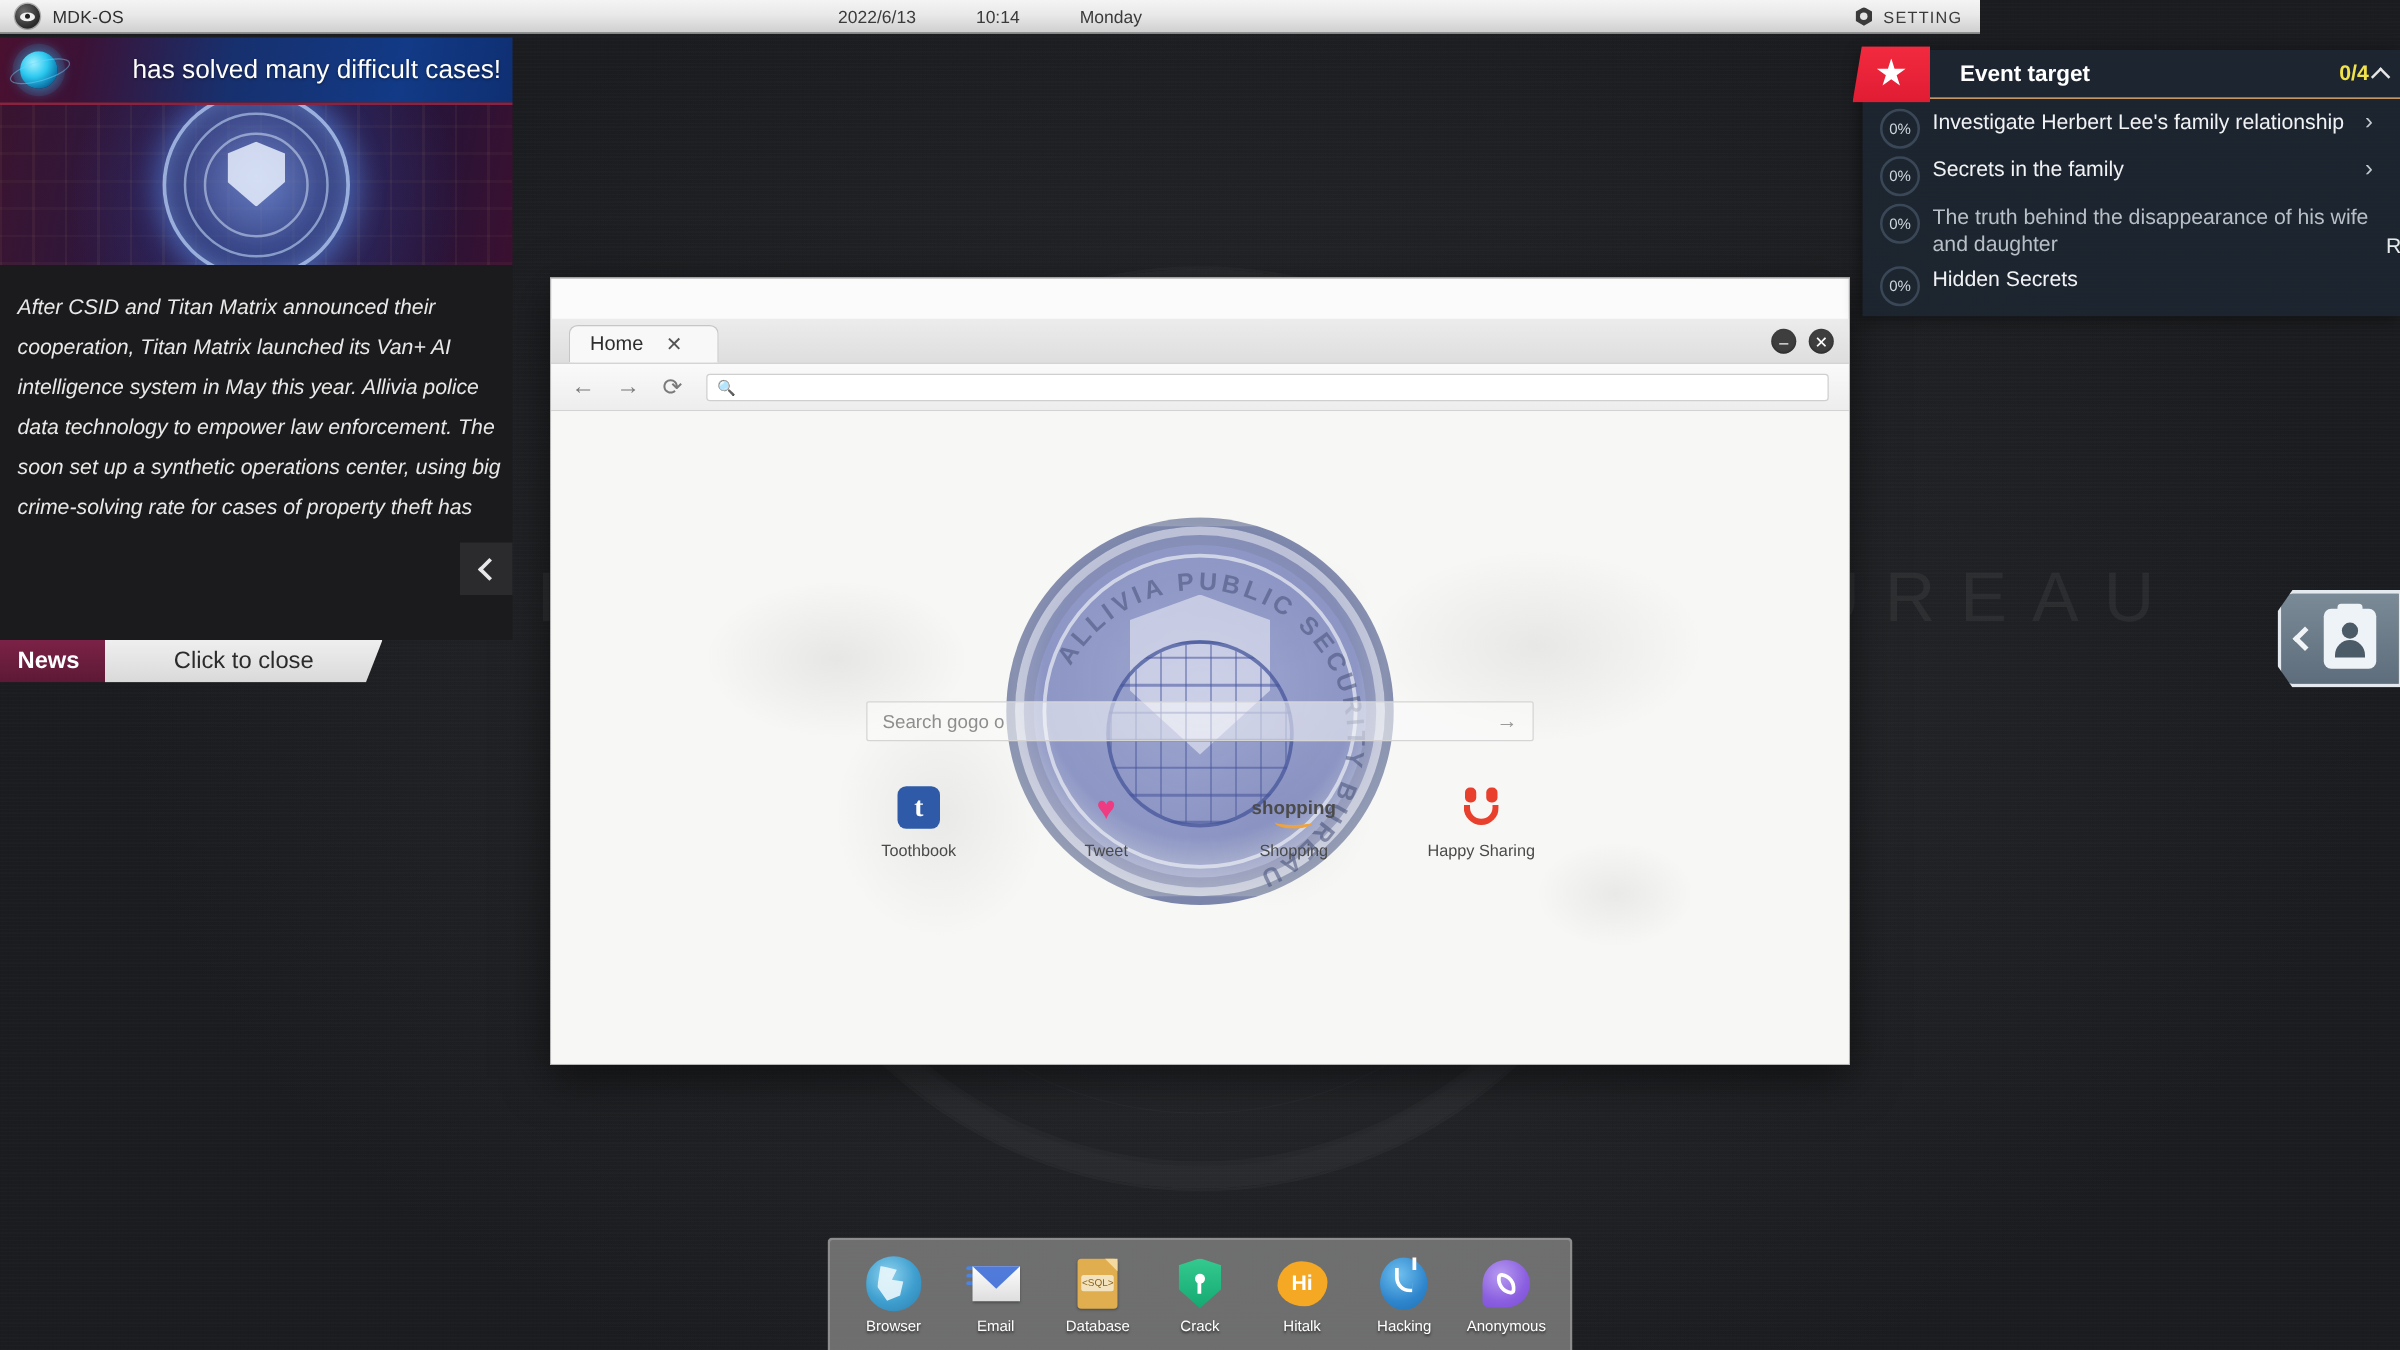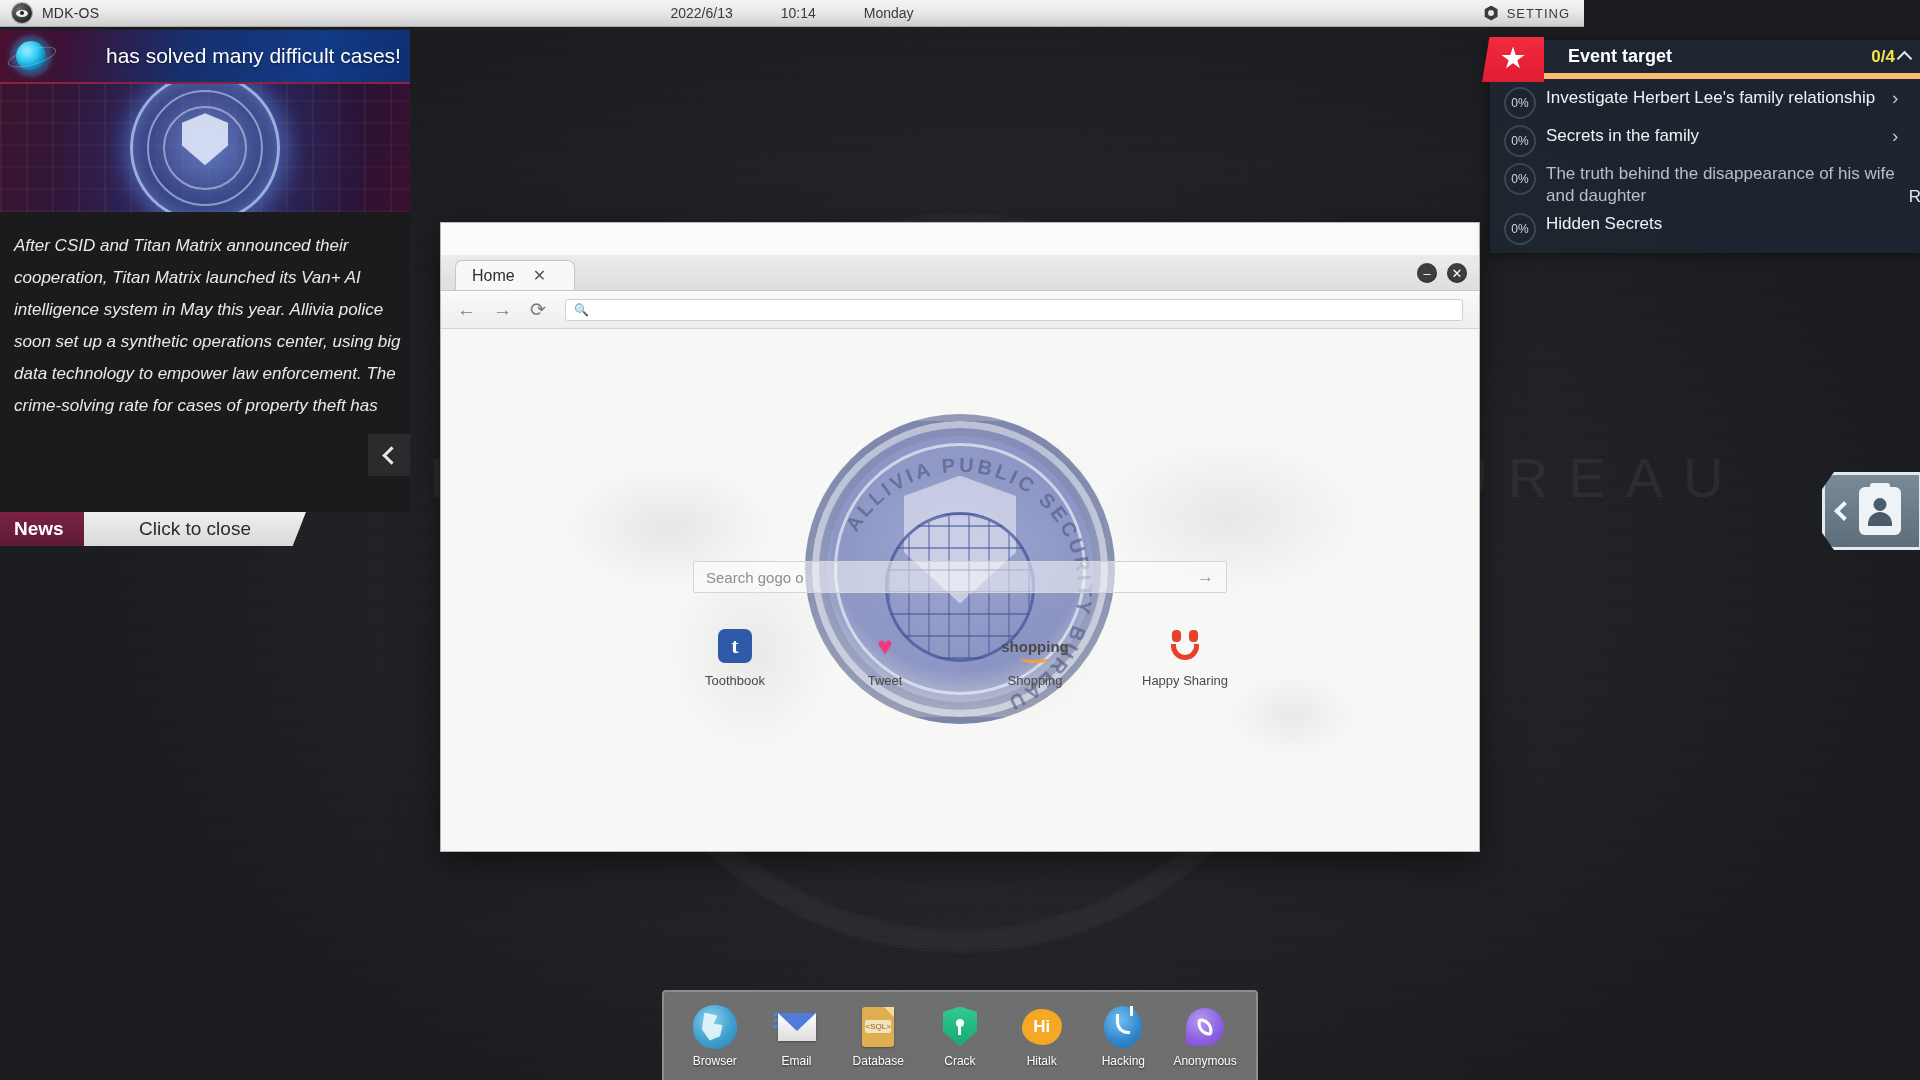--- a/index.html
+++ b/index.html
@@ -224,21 +224,21 @@
     width: 430px;
     z-index: 70;
     background: rgba(29,37,48,.97);
     box-shadow: -2px 2px 12px rgba(0,0,0,.45);
   }
   .ev-header {
     position: relative;
     height: 39px;
     background: #1c2530;
     display:flex; align-items:center;
-    border-bottom: 6px solid #fdba74;
+    border-bottom: 1px solid #fdba74;
   }
   .ev-flag {
     position:absolute; left:-8px; top:-3px;
     width: 62px; height: 45px;
     background: linear-gradient(180deg,#f32a3f,#e01c33);
     clip-path: polygon(12% 0, 100% 0, 100% 100%, 0 100%);
     display:flex;align-items:center;justify-content:center;
   }
   .star {
     width: 24px; height: 24px; background:#fff;
@@ -611,22 +611,22 @@
       <div class="binary-dust"></div>
       <div class="banner-seal">
         <div class="ring2"></div>
         <div class="shield"></div>
       </div>
     </div>
     <div class="news-body">
       <p>After CSID and Titan Matrix announced their</p>
       <p>cooperation, Titan Matrix launched its Van+ AI</p>
       <p>intelligence system in May this year. Allivia police</p>
+      <p>data technology to empower law enforcement. The</p>
       <p>soon set up a synthetic operations center, using big</p>
-      <p>data technology to empower law enforcement. The</p>
       <p>crime-solving rate for cases of property theft has</p>
     </div>
     <div class="news-footer">
       <div class="news-tag">News</div>
       <div class="news-close">Click to close</div>
     </div>
     <div class="news-collapse">
       <div class="chev-left"></div>
     </div>
   </div>

